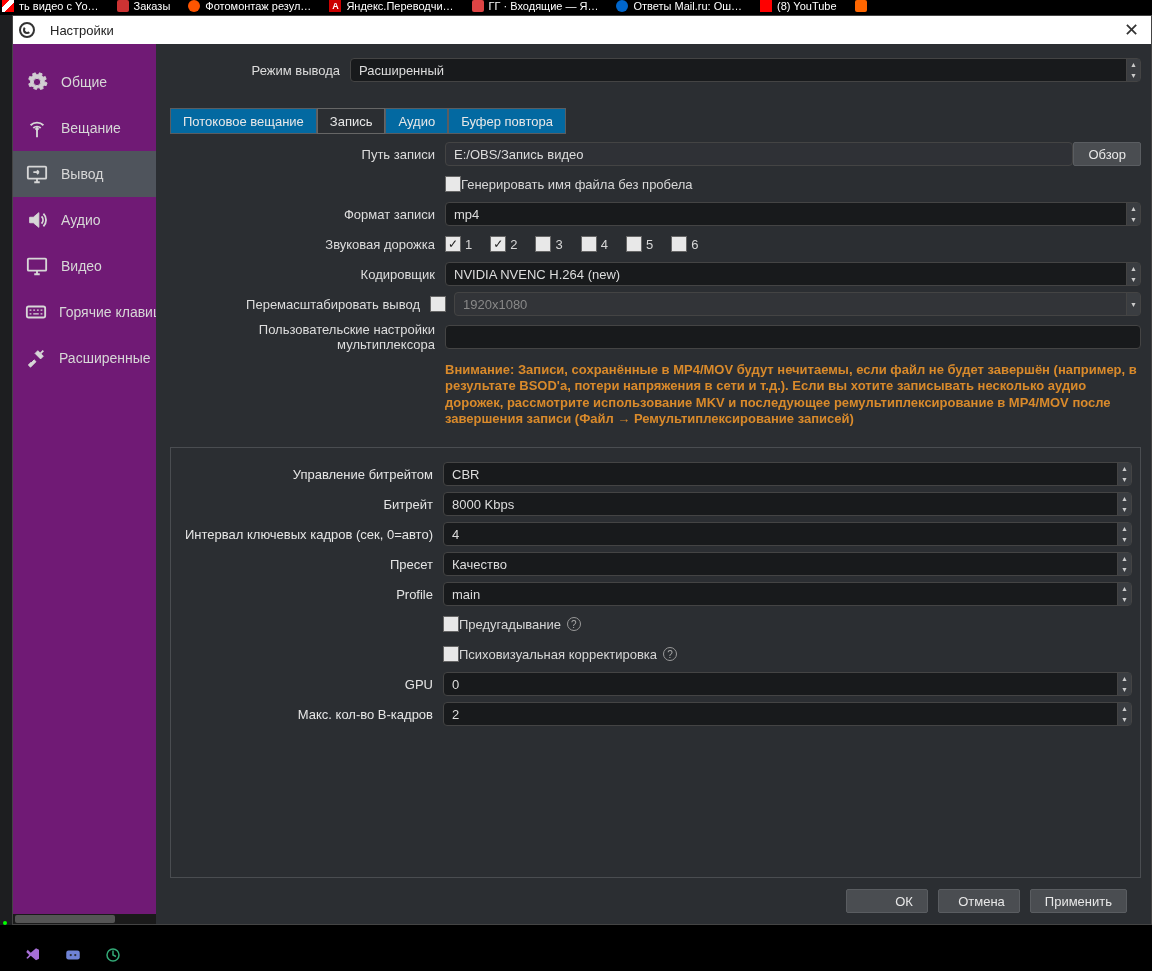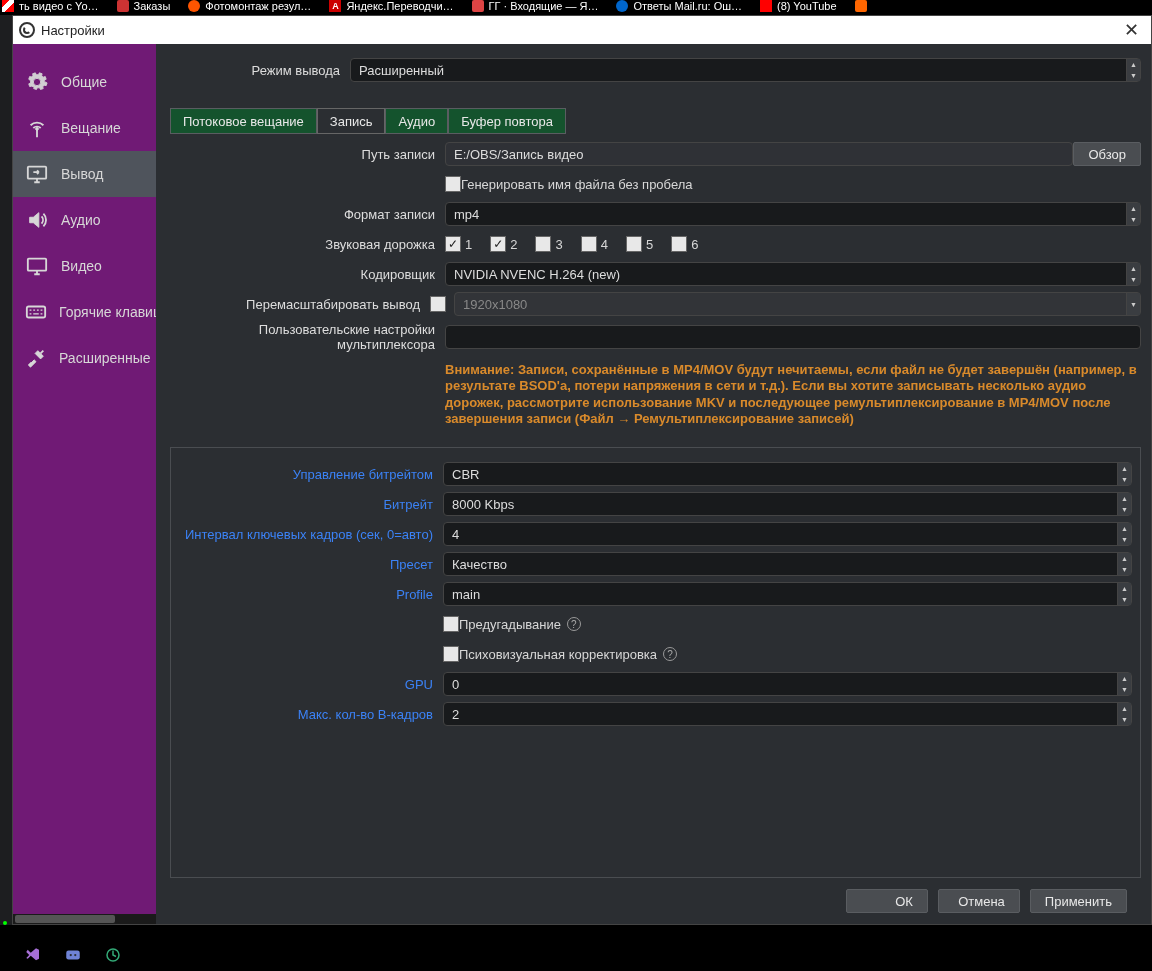--- a/index.html
+++ b/index.html
@@ -21,53 +21,53 @@
   .fav-yt { background: #f00; }
   .fav-bl { background: #f60; border-radius:2px; }
 
   .window {
     position: absolute; left: 12px; top: 15px; width: 1140px; height: 910px;
     background: #2b2e32; border: 1px solid #444; display: flex; flex-direction: column;
     color: #d7d7d7; font-size: 13px;
   }
   .titlebar { height: 28px; background: #fff; color: #222; display: flex; align-items:center;
     padding: 0 6px; justify-content: space-between;}
-  .titlebar-left { display:flex; align-items:center; gap:6px;}
+  .titlebar-left { display:flex; align-items:center; gap:15px;}
   .obs-logo { width:16px; height:16px; border:2px solid #333; border-radius:50%; position:relative;}
   .obs-logo::after { content:''; position:absolute; inset:2px; border:2px solid #333; border-radius:50%;
      border-top-color:transparent; border-right-color:transparent;}
   .close-x { font-size: 18px; cursor: pointer; color: #333; padding: 0 6px; }
 
   .window-body { flex: 1; display: flex; background: #2b2e32; min-height: 0;}
   .sidebar { width: 143px; background: #701a75; display:flex; flex-direction:column; padding-top: 15px; overflow:hidden;}
   .side-item { display:flex; align-items:center; gap:10px; height:46px; padding: 0 10px; color:#d7d7d7; cursor:pointer; white-space:nowrap; font-size:14px;}
   .side-item.active { background:#4f545c; }
   .side-icon { width:28px; height:24px; display:inline-flex; align-items:center; justify-content:center;}
   .side-icon svg { width:26px; height:22px; stroke:#d7d7d7; fill:#d7d7d7; }
   .side-scroll { margin-top:auto; height:10px; background:#1a1a1a; display:flex; align-items:center;}
   .side-scroll-thumb { height:8px; width:100px; background:#555; border-radius:2px; margin-left:2px;}
 
   .main { flex:1; display:flex; flex-direction:column; padding: 14px 10px 0 14px; min-width:0;}
   .row { display:flex; align-items:center; margin-bottom: 6px; min-height:24px;}
   .label { width: 275px; text-align:right; padding-right:10px; color:#ddd; font-size:13px;}
-  .label-narrow { width: 264px; text-align:right; padding-right:10px; color:#3b82f6; font-size:13px;}
+  .label-narrow { width: 264px; text-align:right; padding-right:10px; color:#e5e5e5; font-size:13px;}
   .control-area { flex:1; display:flex; align-items:center; }
   .select, .textinput, .spinbox { flex:1; height:24px; background:#181a1c; border:1px solid #444;
     color:#ddd; padding: 0 8px; display:flex; align-items:center; border-radius:4px; position:relative;}
   .select.disabled, .textinput.disabled {background:#323438; color:#888;}
   .textinput-light { background:#2f3136;}
   .spin-arrows, .sel-arrows { position:absolute; right:0; top:0; bottom:0; width:14px; background:#3a3d41;
     display:flex; flex-direction:column; border-left:1px solid #444;}
   .spin-arrows span, .sel-arrows span { flex:1; display:flex; align-items:center; justify-content:center; font-size:7px; color:#ccc;}
   .sel-arrows { width:14px;}
   .btn { background:#4a4d51; border:1px solid #5a5d61; height:24px; padding: 0 14px; color:#e8e8e8;
     display:inline-flex; align-items:center; justify-content:center; border-radius:2px; cursor:pointer; font-size:13px;}
 
   .tabs-bar { display:flex; gap:0; margin: 20px 0 8px 0;}
-  .tab-btn { background:#14532d; border:1px solid #5a5d61; height:26px; padding: 0 12px; color:#e8e8e8;
+  .tab-btn { background:#0369a1; border:1px solid #5a5d61; height:26px; padding: 0 12px; color:#e8e8e8;
     display:flex; align-items:center; cursor:pointer; font-size:13px;}
   .tab-btn.active { background:#2b2e32; border-color:#666; }
 
   .checkbox { width:16px; height:16px; background:#e8e8e8; border:1px solid #666; display:inline-flex;
     align-items:center; justify-content:center; font-size:12px; color:#222; cursor:pointer; flex:0 0 auto;}
   .checkbox.unchecked { background:#e8e8e8;}
   .track-group { display:flex; gap:4px; align-items:center;}
   .track-item { display:flex; align-items:center; gap:4px; margin-right:14px;}
 
   .warning { color:#d98a2b; font-weight:bold; font-size:13px; line-height:1.25; padding: 4px 0 10px 0;}

